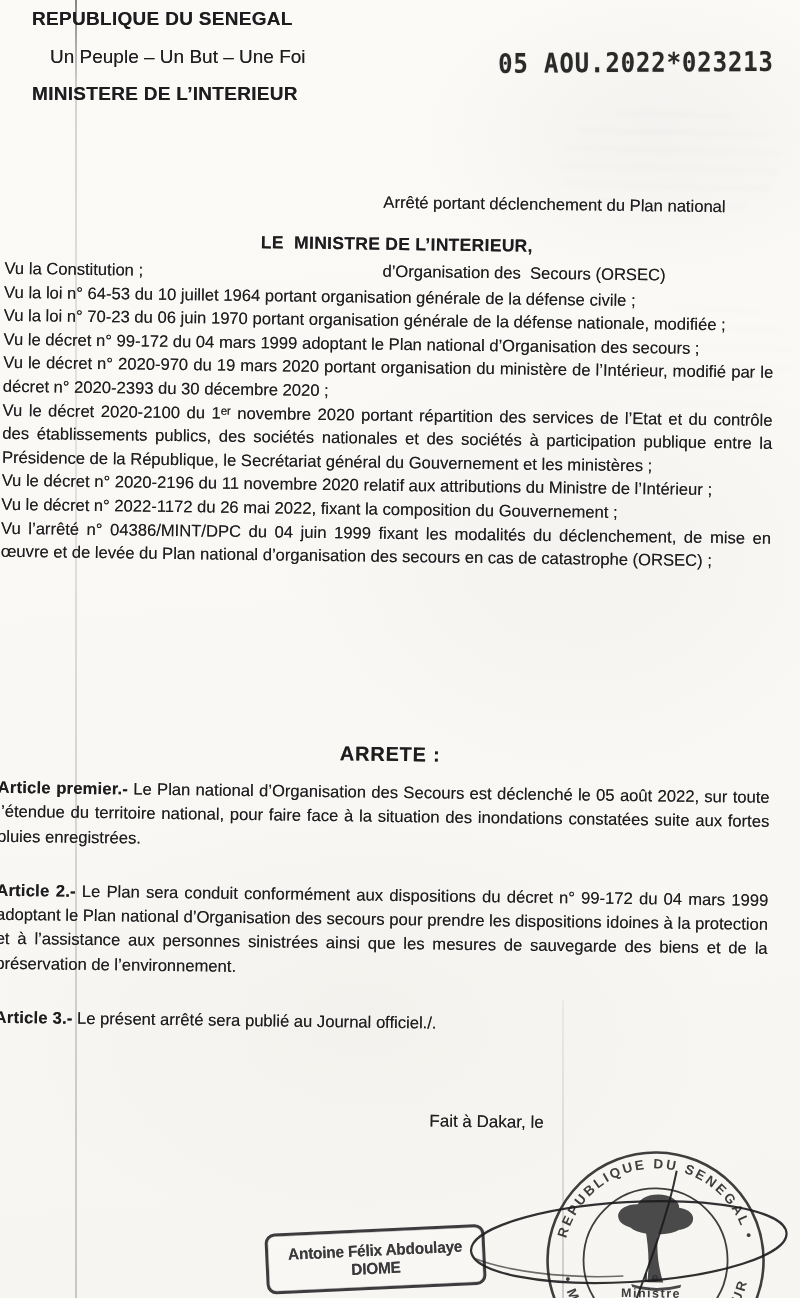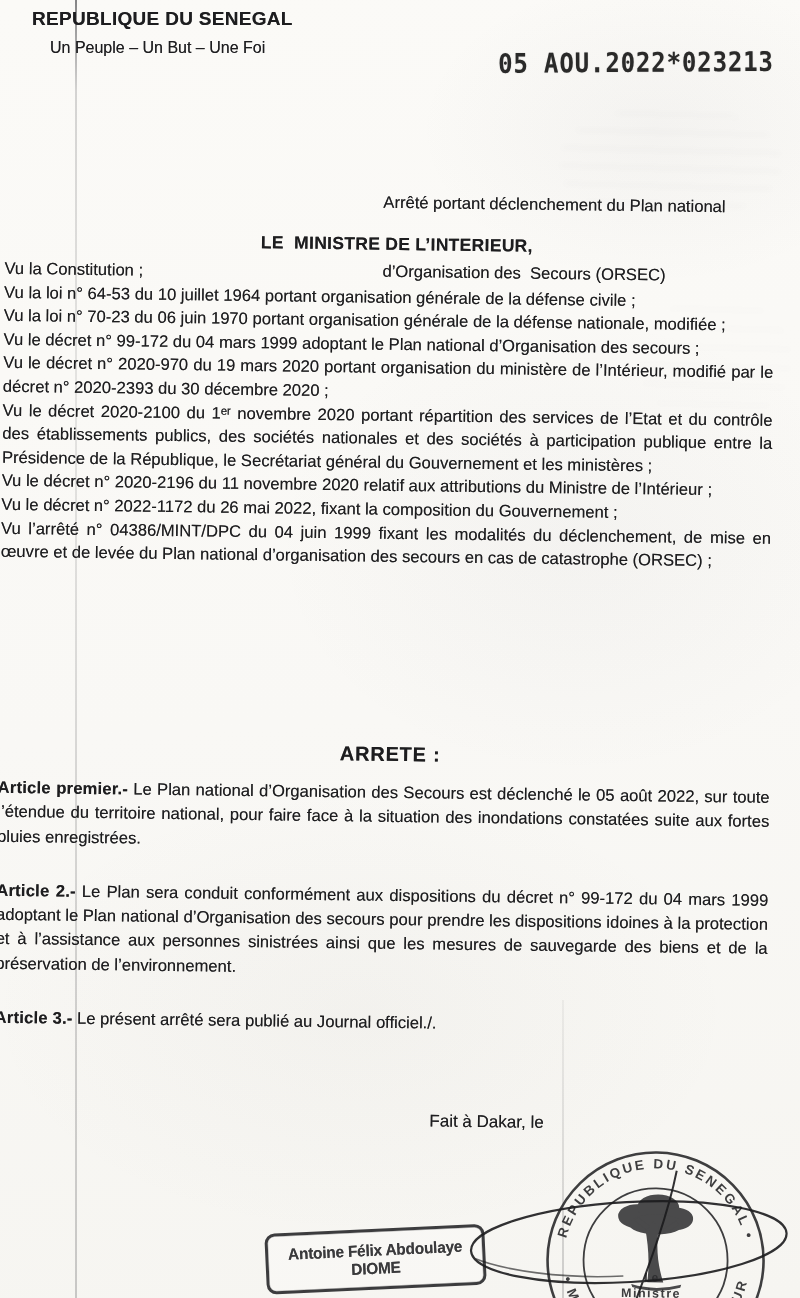--- a/index.html
+++ b/index.html
@@ -27,21 +27,21 @@
     background:linear-gradient(to bottom, rgba(35,35,40,0.05), rgba(35,35,40,0.20));
   }
   .smudge { position:absolute; pointer-events:none; filter:blur(2.5px); border-radius:45%; }
   .s1 { left:560px; top:108px; width:220px; height:110px; opacity:.35;
         background:repeating-linear-gradient(1.5deg, transparent 0 15px, rgba(115,115,125,0.10) 15px 18px); }
   .s2 { left:640px; top:300px; width:150px; height:120px; opacity:.28;
         background:repeating-linear-gradient(1.5deg, transparent 0 16px, rgba(115,115,125,0.09) 16px 19px); }
 
   .letterhead { position:absolute; left:32px; top:8px; }
   .republic  { font-size:19px; font-weight:bold; letter-spacing:0.3px; }
-  .motto     { font-size:16px; margin:9px 0 0 18px; }
+  .motto     { font-size:19px; margin:16px 0 0 18px; }
   .ministry  { font-size:19px; font-weight:bold; letter-spacing:0.3px; margin-top:15px; }
 
   .date-stamp {
     position:absolute; left:498px; top:48px;
     font-family:"DejaVu Sans Mono","Liberation Mono",monospace;
     font-weight:bold; font-size:26px; letter-spacing:1px; color:#141414;
     transform:scale(0.92,1.04) rotate(-0.4deg); transform-origin:0 0;
     opacity:0.9; text-shadow:0 0 1px rgba(10,10,10,0.4);
   }
 
@@ -90,20 +90,21 @@
 <div class="page">
 
   <div class="fold fold-left"></div>
   <div class="fold fold-right"></div>
   <div class="smudge s1"></div>
   <div class="smudge s2"></div>
 
   <header class="letterhead ink">
     <div class="republic">REPUBLIQUE DU SENEGAL</div>
     <div class="motto">Un Peuple – Un But – Une Foi</div>
+    <div class="ministry">MINISTERE DE L’INTERIEUR</div>
   </header>
 
   <div class="date-stamp">05 AOU.2022*023213</div>
 
   <div class="tilt">
 
     <div class="doc-title ink">
       <div>Arrêté portant déclenchement du Plan national</div>
       <div>d’Organisation des  Secours (ORSEC)</div>
     </div>

